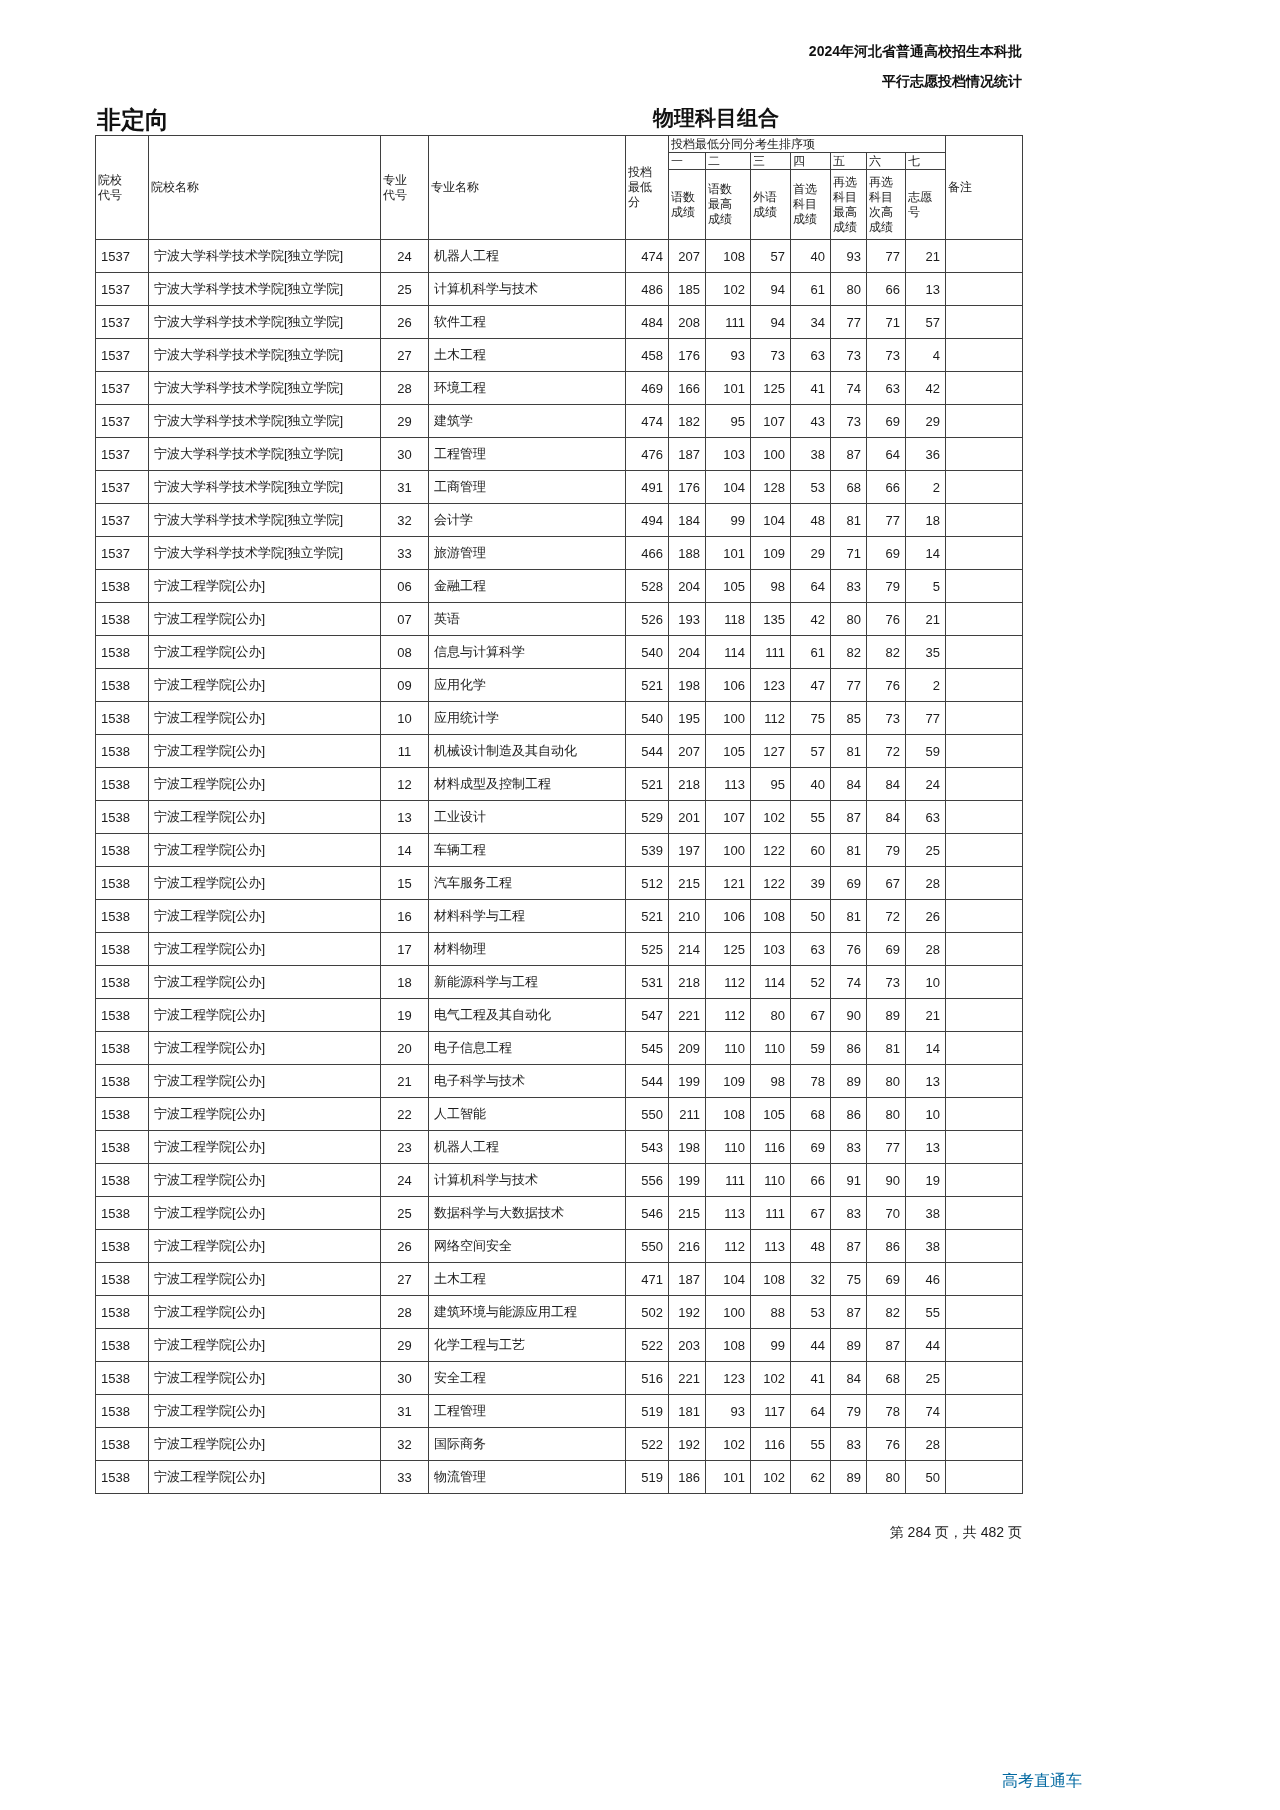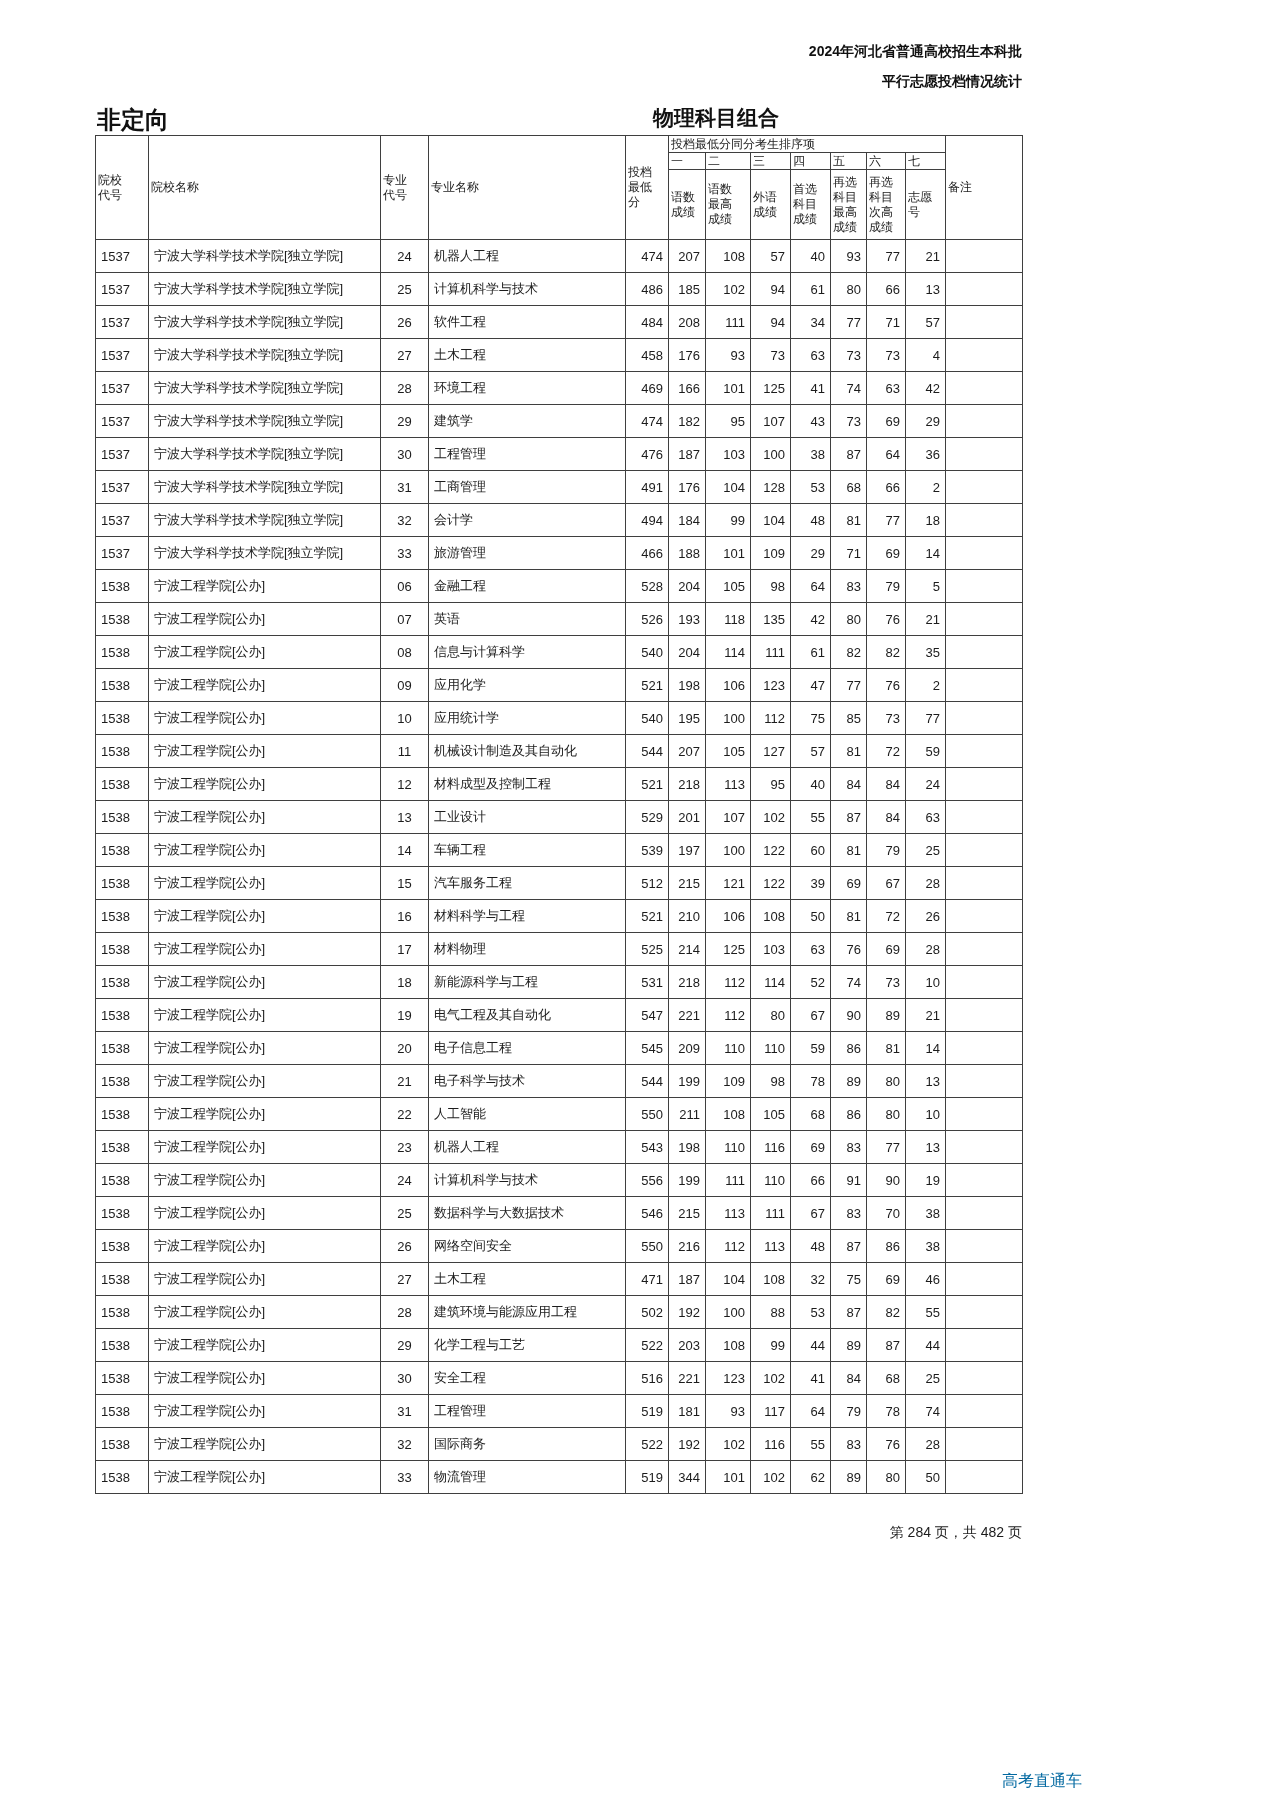--- a/index.html
+++ b/index.html
@@ -670,21 +670,21 @@
             <td class="al-right">76</td>
             <td class="al-right">28</td>
             <td class="al-left"></td>
           </tr>
           <tr>
             <td class="al-left">1538</td>
             <td class="al-left">宁波工程学院[公办]</td>
             <td class="al-center">33</td>
             <td class="al-left">物流管理</td>
             <td class="al-right">519</td>
-            <td class="al-right">344</td>
+            <td class="al-right">186</td>
             <td class="al-right">101</td>
             <td class="al-right">102</td>
             <td class="al-right">62</td>
             <td class="al-right">89</td>
             <td class="al-right">80</td>
             <td class="al-right">50</td>
             <td class="al-left"></td>
           </tr>
         </tbody>
     </table>

